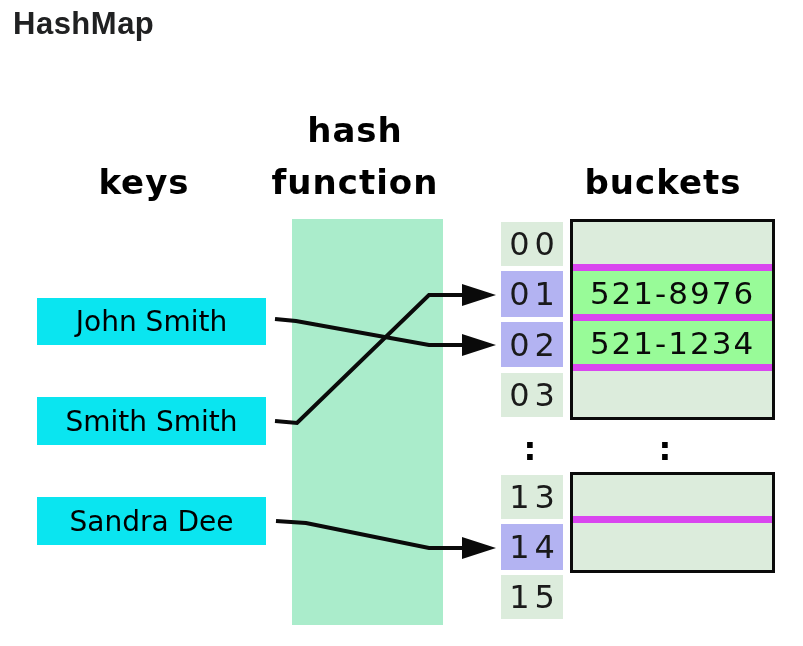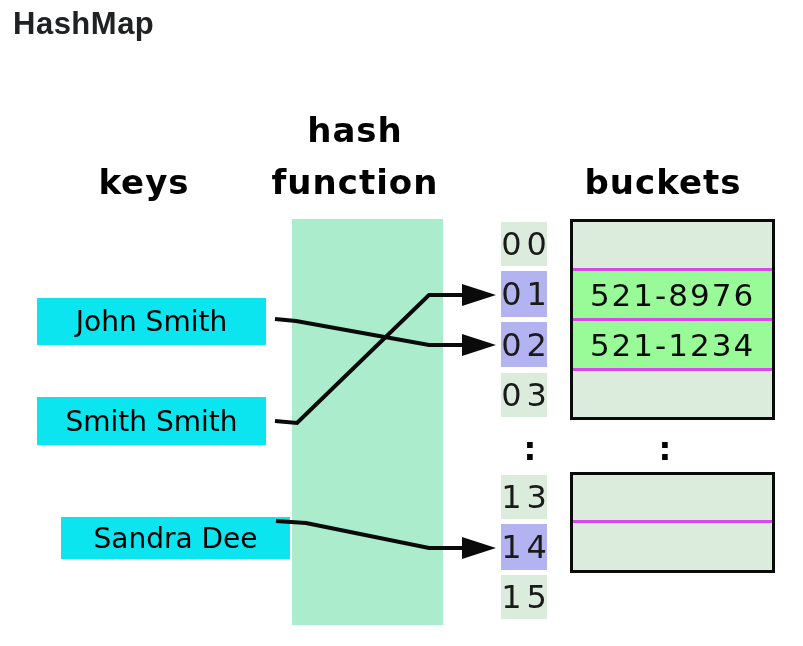--- a/index.html
+++ b/index.html
@@ -25,45 +25,45 @@
     background:#aaeccb;
   }
 
   .keybox {
     position:absolute; left:37px; width:229px; background:#0ae5f0;
     display:flex; align-items:center; justify-content:center;
     font-size:28px; color:#000;
   }
   .key-0 { top:298px; height:47px; }
   .key-1 { top:397px; height:48px; }
-  .key-2 { top:517px; height:42px;margin-left:24px; }
+  .key-2 { top:497px; height:48px; }
 
   .idx {
-    position:absolute; left:501px; width:46px;
+    position:absolute; left:501px; width:62px;
     display:flex; align-items:center; justify-content:center;
     font-size:32px; color:#1a1a1a; letter-spacing:5px; text-indent:5px;
   }
   .idx.lite { background:#dcecdc; }
   .idx.hi   { background:#b3b3f2; }
   .i00 { top:222px; height:44px; }
   .i01 { top:271px; height:46px; }
   .i02 { top:322px; height:45px; }
   .i03 { top:373px; height:44px; }
   .i13 { top:475px; height:44px; }
   .i14 { top:524px; height:46px; }
   .i15 { top:575px; height:44px; }
 
   .btable {
     position:absolute; left:570px; width:199px;
     border:3px solid #0a0a0a; background:#dcecdc;
   }
   .btable-top    { top:219px; }
   .btable-bottom { top:472px; }
   .brow {
-    width:100%; border-bottom:3px solid #d946ef; box-sizing:border-box;
+    width:100%; border-bottom:7px solid #d946ef; box-sizing:border-box;
     display:flex; align-items:center; justify-content:center;
     font-size:31px; color:#0a0a0a; letter-spacing:2px;
   }
   .brow:last-child { border-bottom:none; }
   .brow.filled { background:#98fb98; }
   .rt0 { height:49px; } .rt1 { height:50px; } .rt2 { height:50px; } .rt3 { height:46px; }
   .rb0 { height:48px; } .rb1 { height:50px; } .rb2 { height:47px; }
 
   .colon {
     position:absolute; top:430px; width:40px; text-align:center;

